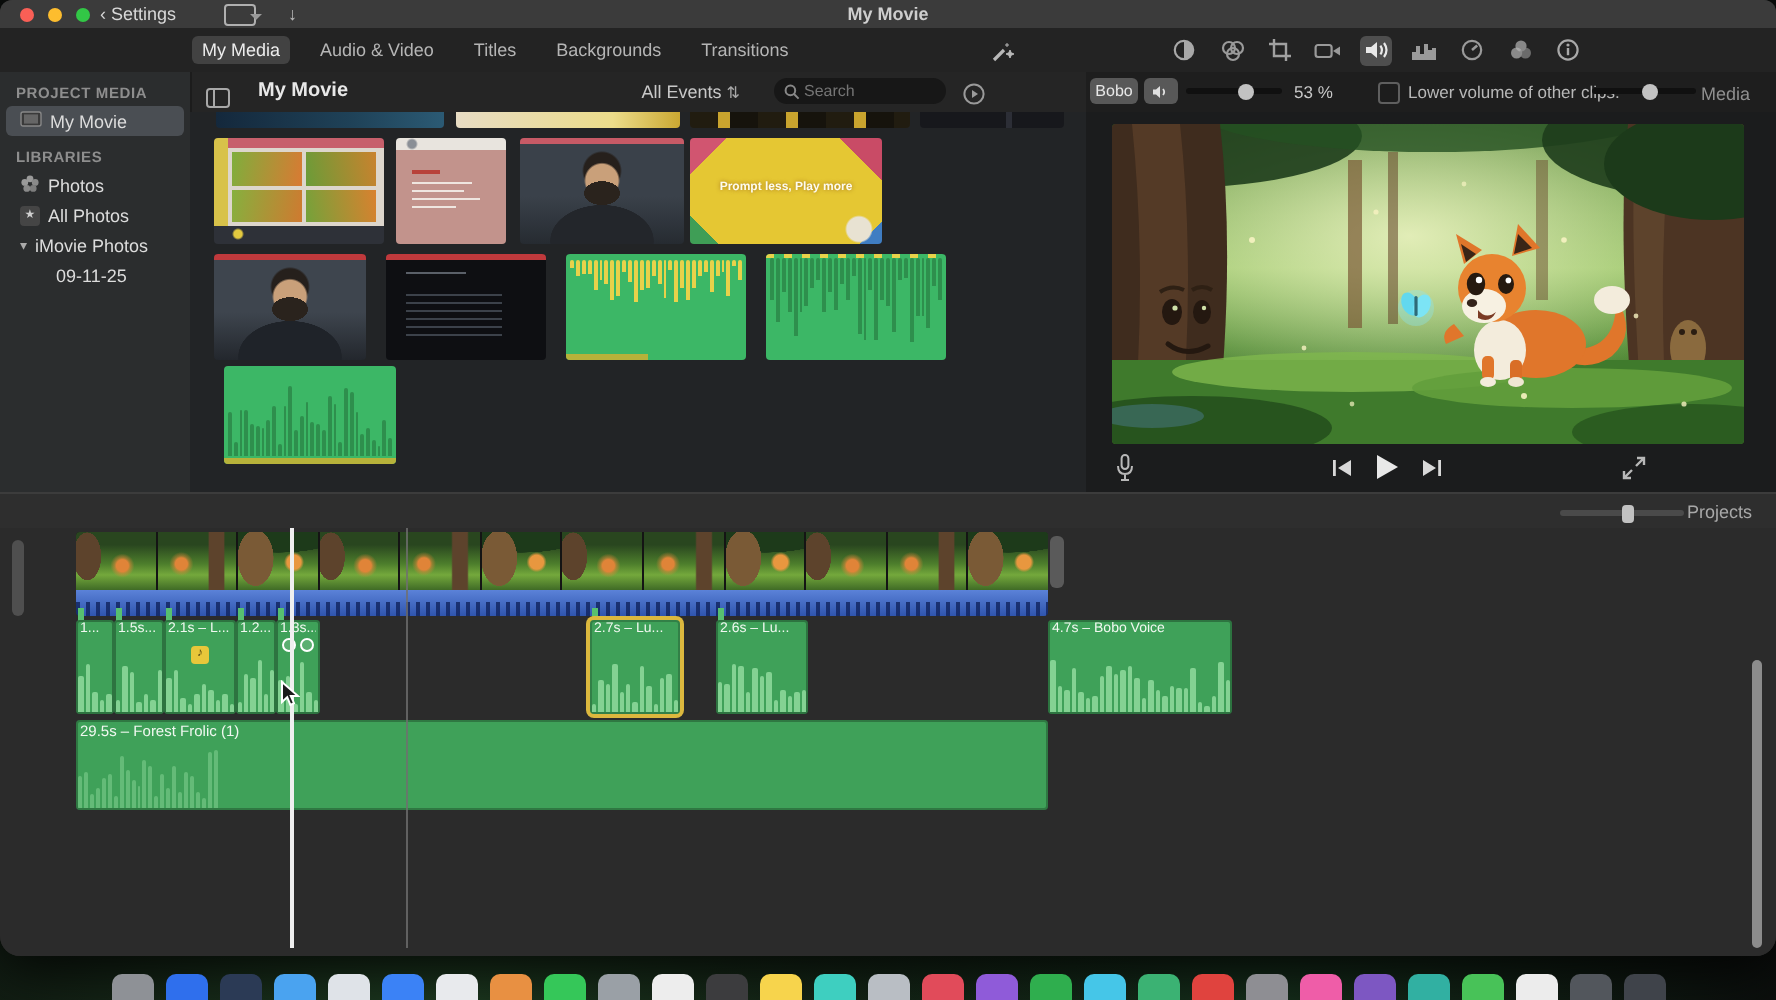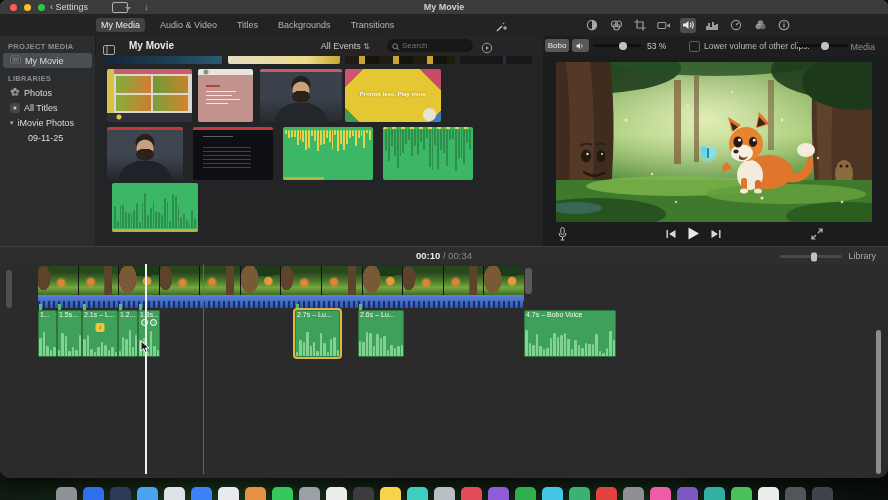--- a/index.html
+++ b/index.html
@@ -317,21 +317,21 @@
               <circle cx="5" cy="2.4" r="1.7" fill="#9a9a9a"></circle>
               <circle cx="7.6" cy="4.2" r="1.7" fill="#8a8a8a"></circle>
               <circle cx="6.6" cy="7.2" r="1.7" fill="#7d7d7d"></circle>
               <circle cx="3.4" cy="7.2" r="1.7" fill="#8a8a8a"></circle>
               <circle cx="2.4" cy="4.2" r="1.7" fill="#9a9a9a"></circle>
             </svg></span>
         <span>Photos</span>
       </div>
       <div class="sb-row">
         <span class="sb-star">★</span>
-        <span>All Titles</span>
+        <span>All Photos</span>
       </div>
       <div class="sb-row">
         <span class="chev">▾</span>
         <span>iMovie Photos</span>
       </div>
       <div class="sb-row sb-date">
         <span>09-11-25</span>
       </div>
     </div>
 
@@ -566,28 +566,24 @@
               </svg>
             </button>
         </span>
         <button class="fsbtn"><svg width="12" height="12" viewBox="0 0 12 12">
               <path d="M7.5 1 H11 V4.5 M11 1 L7 5 M4.5 11 H1 V7.5 M1 11 L5 7" stroke="#b8b8b8" stroke-width="1.2" fill="none"></path>
             </svg></button>
       </div>
     </div>
 
     <div class="tlbar">
-      <div class="timecode">
-        <span class="tc-cur">00:10</span>
-        <span class="tc-tot">/ 00:34</span>
-      </div>
       <span class="slider zslider">
           <span class="knob" style="left: 55%;"></span>
         </span>
-      <button class="settings">Library</button>
+      <button class="settings">Projects</button>
     </div>
 
     <div class="timeline">
       <span class="lhandle"></span>
       <div class="vtrack" style="left: 38px; width: 486px;">
           <span class="vseg v0"></span>
           <span class="vseg v1"></span>
           <span class="vseg v2"></span>
           <span class="vseg v0"></span>
           <span class="vseg v1"></span>
@@ -734,20 +730,49 @@
               <i style="height: 42%;"></i>
               <i style="height: 79%;"></i>
               <i style="height: 18%;"></i>
               <i style="height: 12%;"></i>
               <i style="height: 28%;"></i>
               <i style="height: 87%;"></i>
               <i style="height: 57%;"></i>
             </span>
           </div>
         </div>
+      <div class="bgclip" style="left: 38px; width: 486px;">
+        <span class="alabel">29.5s – Forest Frolic (1)</span>
+        <span class="wavebars">
+            <i style="height: 52%;"></i>
+            <i style="height: 58%;"></i>
+            <i style="height: 21%;"></i>
+            <i style="height: 32%;"></i>
+            <i style="height: 48%;"></i>
+            <i style="height: 54%;"></i>
+            <i style="height: 18%;"></i>
+            <i style="height: 84%;"></i>
+            <i style="height: 60%;"></i>
+            <i style="height: 46%;"></i>
+            <i style="height: 35%;"></i>
+            <i style="height: 76%;"></i>
+            <i style="height: 66%;"></i>
+            <i style="height: 18%;"></i>
+            <i style="height: 53%;"></i>
+            <i style="height: 31%;"></i>
+            <i style="height: 67%;"></i>
+            <i style="height: 25%;"></i>
+            <i style="height: 58%;"></i>
+            <i style="height: 52%;"></i>
+            <i style="height: 26%;"></i>
+            <i style="height: 16%;"></i>
+            <i style="height: 89%;"></i>
+            <i style="height: 92%;"></i>
+          </span>
+      </div>
       <span class="guide" style="left: 203px;"></span>
       <span class="playhead" style="left: 145px;"></span>
       <span class="cursor"><svg width="10" height="14" viewBox="0 0 10 14">
             <path d="M1 1 L1 11 L3.6 8.6 L5.2 12.4 L7 11.6 L5.4 8 L9 8 Z" fill="#1a1a1a" stroke="#fff" stroke-width="1"></path>
           </svg></span>
       <span class="tl-scroll"></span>
     </div>
   </div>
 
   <div class="dock">

